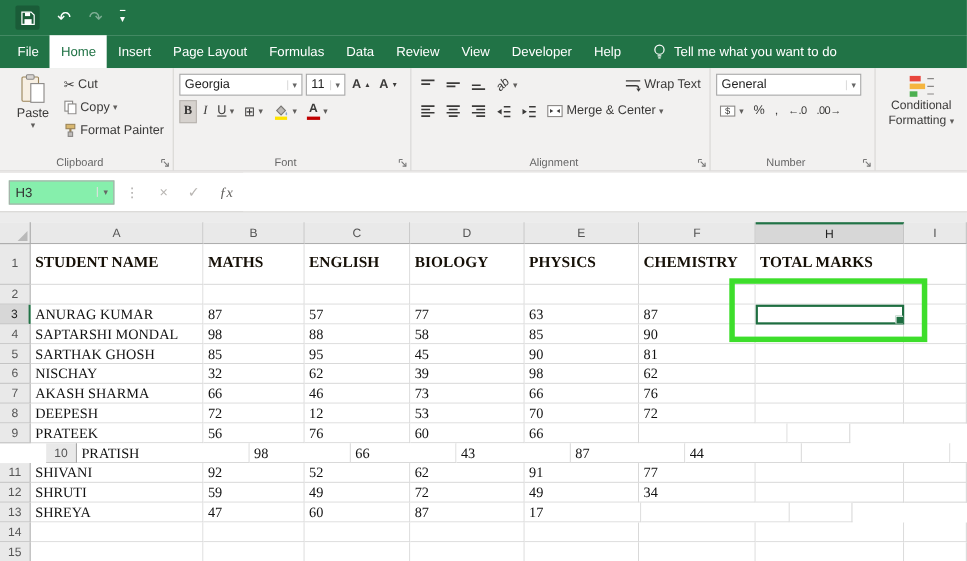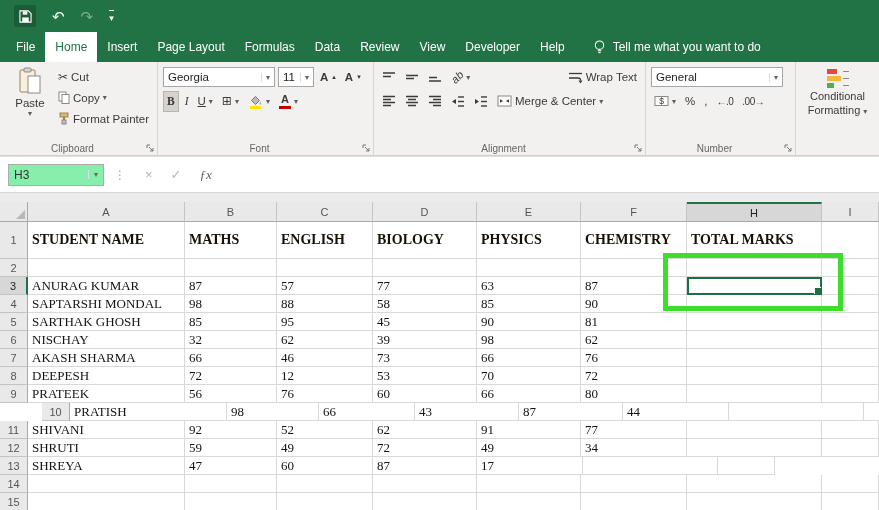--- a/index.html
+++ b/index.html
@@ -489,21 +489,20 @@
       <div class="cell" style="width: 135px;"></div>
       <div class="cell" style="width: 57px;"></div>
     </div>
     <div class="grow" style="height: 18px;">
       <div class="rowhead">9</div>
       <div class="cell" style="width: 157px;">PRATEEK</div>
       <div class="cell" style="width: 92px;">56</div>
       <div class="cell" style="width: 96px;">76</div>
       <div class="cell" style="width: 104px;">60</div>
       <div class="cell" style="width: 104px;">66</div>
-      <div class="cell" style="width: 106px;">80</div>
       <div class="cell" style="width: 135px;"></div>
       <div class="cell" style="width: 57px;"></div>
     </div>
     <div class="grow" style="height: 18px; margin-left: 42px;">
       <div class="rowhead">10</div>
       <div class="cell" style="width: 157px;">PRATISH</div>
       <div class="cell" style="width: 92px;">98</div>
       <div class="cell" style="width: 96px;">66</div>
       <div class="cell" style="width: 104px;">43</div>
       <div class="cell" style="width: 104px;">87</div>

